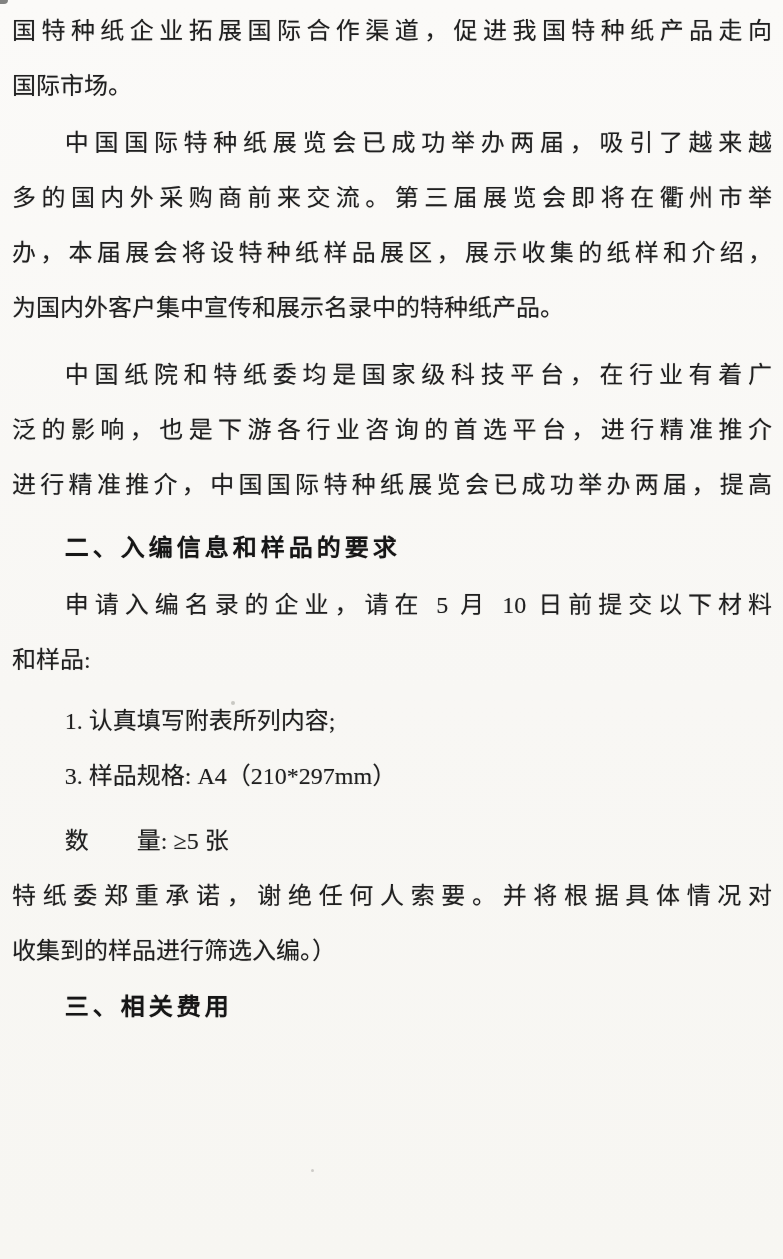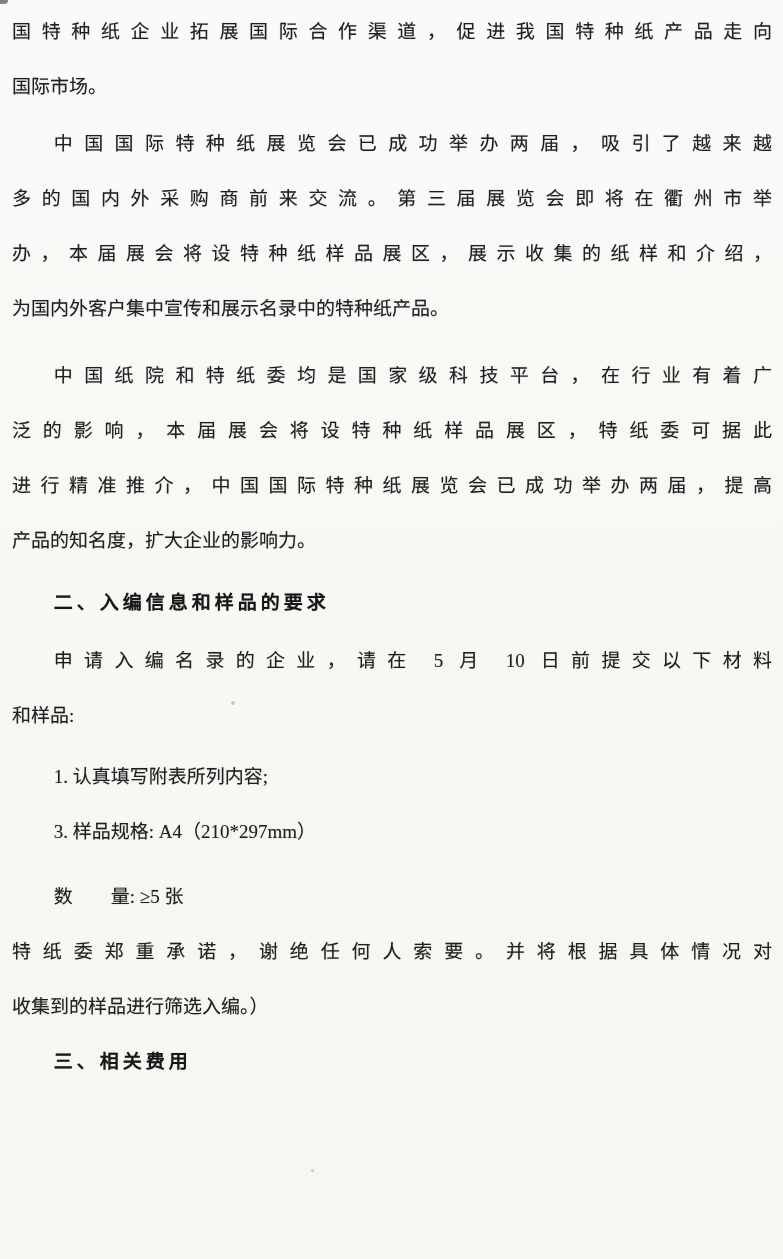--- a/index.html
+++ b/index.html
@@ -11,21 +11,21 @@
     background: #f6f5f2;
   }
   .page {
     position: relative;
     box-sizing: border-box;
     width: 783px;
     height: 1259px;
     padding: 4px 11px 0 12px;
     background: linear-gradient(180deg, #fbfaf8 0%, #f8f7f4 55%, #f7f6f2 100%);
     font-family: "Liberation Serif", "DejaVu Serif", serif;
-    font-size: 19px;
+    font-size: 24px;
     line-height: 55px;
     color: #1f1f1f;
     text-shadow: 0 0 1px rgba(40,40,40,0.38);
   }
   .line {
     text-align: justify;
     text-align-last: justify;
     height: 55px;
   }
   .line.end {
@@ -69,23 +69,22 @@
 
   <div class="line">国特种纸企业拓展国际合作渠道，促进我国特种纸产品走向</div>
   <div class="line end">国际市场。</div>
 
   <div class="line indent gap-2">中国国际特种纸展览会已成功举办两届，吸引了越来越</div>
   <div class="line">多的国内外采购商前来交流。第三届展览会即将在衢州市举</div>
   <div class="line">办，本届展会将设特种纸样品展区，展示收集的纸样和介绍，</div>
   <div class="line end">为国内外客户集中宣传和展示名录中的特种纸产品。</div>
 
   <div class="line indent gap-12">中国纸院和特纸委均是国家级科技平台，在行业有着广</div>
-  <div class="line">泛的影响，本届展会将设特种纸样品展区，特纸委可据此</div>
+  <div class="line">泛的影响，也是下游各行业咨询的首选平台，进行精准推介</div>
   <div class="line">进行精准推介，中国国际特种纸展览会已成功举办两届，提高</div>
-  <div class="line end">产品的知名度，扩大企业的影响力。</div>
 
   <div class="line end indent heading gap-7">二、入编信息和样品的要求</div>
 
   <div class="line indent gap-3">申请入编名录的企业，请在 5 月 10 日前提交以下材料</div>
   <div class="line end">和样品:</div>
 
   <div class="line end indent gap-6">1. 认真填写附表所列内容;</div>
   <div class="line end indent">3. 样品规格: A4（210*297mm）</div>
 
   <div class="line end indent gap-10">数　　量: ≥5 张</div>

